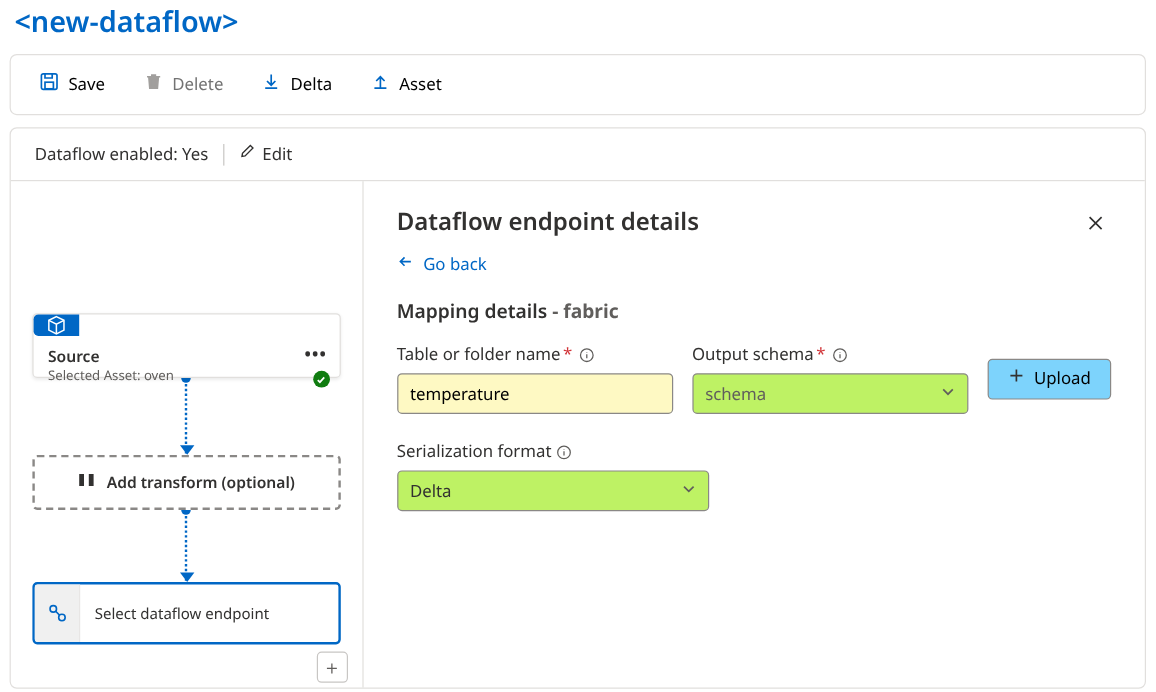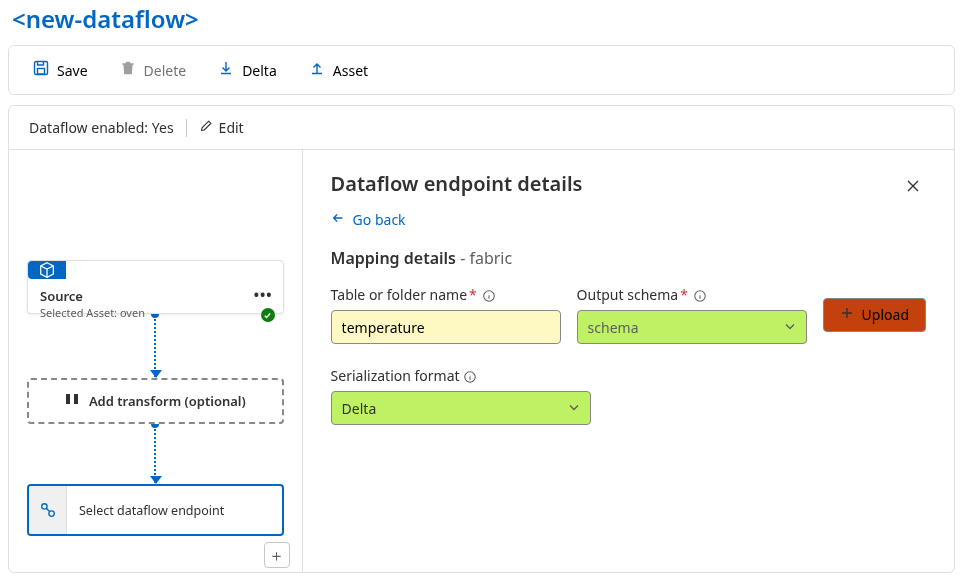--- a/index.html
+++ b/index.html
@@ -55,32 +55,32 @@
 
   .plus-btn{position:absolute;right:12px;bottom:4px;width:26px;height:26px;border:1px solid var(--border2);border-radius:4px;background:#fff;display:flex;align-items:center;justify-content:center;font-size:16px;color:#605e5c;cursor:pointer;}
 
   
   .panel-top{display:flex;justify-content:space-between;align-items:flex-start;}
   .panel-title{font-size:20px;font-weight:600;color:var(--text);}
   .close-x{font-size:18px;color:var(--text);cursor:pointer;padding:4px 6px;}
   .go-back{color:var(--blue);display:inline-flex;align-items:center;gap:8px;margin-top:8px;cursor:pointer;font-size:14px;}
   .section-h{margin-top:18px;font-size:16px;}
   .section-h b{font-weight:600;}
-  .section-h span{color:var(--muted);font-weight:400;}
+  .section-h span{color:var(--muted);font-weight:700;}
 
   .form-row{display:flex;gap:16px;margin-top:16px;align-items:center;}
   .form-group{display:flex;flex-direction:column;gap:6px;}
   .lbl{font-size:14px;color:var(--text);}
   .req{color:var(--red);margin:0 2px;}
   .info-ic{display:inline-flex;vertical-align:middle;}
   .txt-input{height:34px;border:1px solid #8a8886;border-radius:4px;padding:0 10px;font:inherit;background:#fef9c3;}
   .select{height:34px;border:1px solid #8a8886;border-radius:4px;padding:0 30px 0 10px;background:#bef264;display:flex;align-items:center;position:relative;color:var(--muted);}
   .select.has-value{color:var(--text);}
   .select .chev{position:absolute;right:10px;top:50%;transform:translateY(-50%);}
-  .btn-upload{height:34px;border:1px solid #8a8886;border-radius:4px;background:#c2410c;padding:0 16px;display:inline-flex;align-items:center;gap:8px;font:inherit;cursor:pointer;}
+  .btn-upload{height:34px;border:1px solid #8a8886;border-radius:4px;background:#7dd3fc;padding:0 16px;display:inline-flex;align-items:center;gap:8px;font:inherit;cursor:pointer;}
 </style>
 </head>
 <body>
 
 <div class="page">
 
   <div class="title">&lt;new-dataflow&gt;</div>
 
   <div class="toolbar">
     <button class="tbtn">

